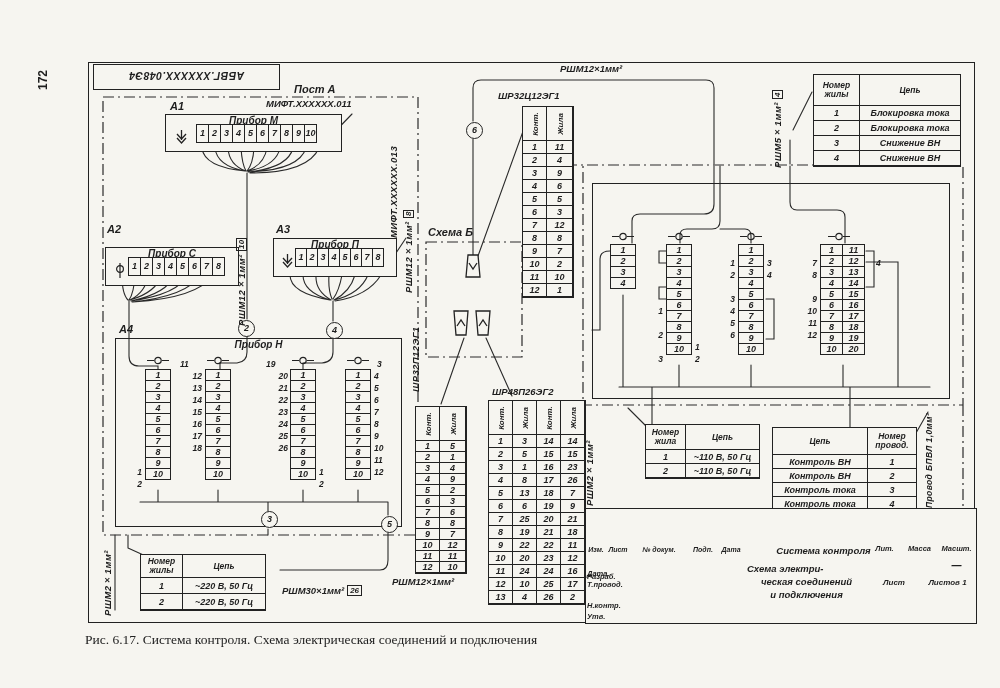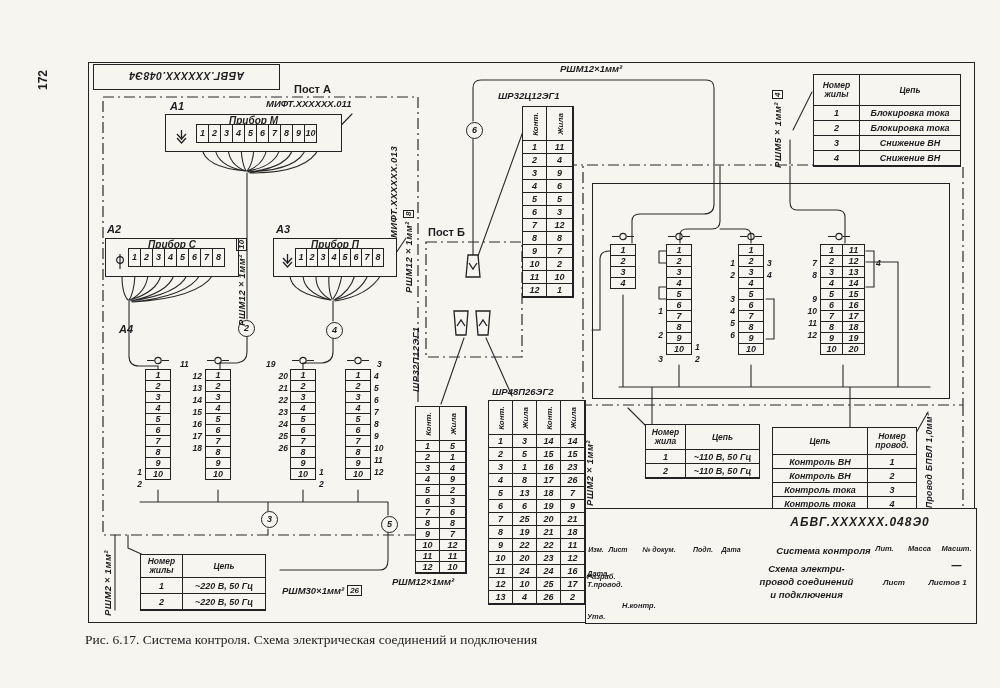--- a/index.html
+++ b/index.html
@@ -8,21 +8,21 @@
   .frame{position:absolute;left:88px;top:62px;width:885px;height:559px;border:1.6px solid #222;}
   svg.wires{position:absolute;left:0;top:0;width:1000px;height:688px;}
   .vlabel{position:absolute;writing-mode:vertical-rl;transform:rotate(180deg);
           font-size:9.5px;font-style:italic;font-weight:bold;letter-spacing:.4px;
           display:flex;align-items:center;gap:3px;white-space:nowrap;}
   .vlabel .qty{border:1.1px solid #222;padding:1px 0;font-size:8px;}
   .hlabel{position:absolute;font-size:9.5px;font-style:italic;font-weight:bold;
           white-space:nowrap;display:flex;gap:3px;align-items:center;}
   .hlabel .qty{border:1.1px solid #222;padding:0 2px;font-size:8px;}
   .ref{position:absolute;font-size:11px;font-style:italic;font-weight:bold;}
-  .postlabel{position:absolute;font-size:11px;font-weight:bold;}
+  .postlabel{position:absolute;font-size:11px;font-style:italic;font-weight:bold;}
   .dev{position:absolute;border:1.4px solid #222;background:#f6f5f0;}
   .dev-title{position:absolute;top:0;left:0;right:0;text-align:center;
              font-style:italic;font-weight:bold;font-size:10px;}
   .tcells{position:absolute;display:flex;}
   .dtc{box-sizing:border-box;width:13px;height:19px;border:1.2px solid #222;margin-left:-1px;
        text-align:center;font-style:italic;font-weight:bold;font-size:9px;line-height:17px;background:#f6f5f0;}
   .dtc12{width:12px;}
   .strip{position:absolute;display:flex;flex-direction:column;}
   .scell{box-sizing:border-box;width:26px;height:12px;border:1.2px solid #222;margin-top:-1px;
          text-align:center;font-style:italic;font-weight:bold;font-size:9px;line-height:10px;background:#f6f5f0;}
@@ -132,21 +132,21 @@
         <div class="dtc">5</div>
         <div class="dtc">6</div>
         <div class="dtc">7</div>
         <div class="dtc">8</div>
         <div class="dtc">9</div>
         <div class="dtc">10</div>
       </div>
   </div>
 
   <div class="ref" style="left:107px;top:223px">А2</div>
-  <div class="dev" style="left:105px;top:238px;width:132px;height:37px">
+  <div class="dev" style="left:105px;top:247px;width:132px;height:37px">
     <div class="dev-title">Прибор С</div>
     <svg class="connsvg" style="left:8px;top:15px" width="12" height="16">
       <circle cx="6" cy="6" r="3.4" stroke="#222" fill="none" stroke-width="1.2"></circle>
       <path d="M6,0 V15" stroke="#222" stroke-width="1.2"></path>
       </svg>
     <div class="tcells" style="left:23px;top:9px">
 
     <div class="dtc">1</div>
         <div class="dtc">2</div>
         <div class="dtc">3</div>
@@ -171,20 +171,23 @@
         <div class="dtc dtc12">3</div>
         <div class="dtc dtc12">4</div>
         <div class="dtc dtc12">5</div>
         <div class="dtc dtc12">6</div>
         <div class="dtc dtc12">7</div>
         <div class="dtc dtc12">8</div>
       </div>
   </div>
 
   <div class="ref" style="left:119px;top:323px">А4</div>
+  <div class="dev" style="left:115px;top:338px;width:285px;height:187px;background:transparent">
+    <div class="dev-title">Прибор Н</div>
+  </div>
   <svg class="sw" style="left:147px;top:356px" width="22" height="9">
       <path d="M0,4.5 H7 M15,4.5 H22" stroke="#222" stroke-width="1.2"></path>
       <circle cx="11" cy="4.5" r="3.2" stroke="#222" fill="none" stroke-width="1.2"></circle>
     </svg>
   <svg class="sw" style="left:207px;top:356px" width="22" height="9">
       <path d="M0,4.5 H7 M15,4.5 H22" stroke="#222" stroke-width="1.2"></path>
       <circle cx="11" cy="4.5" r="3.2" stroke="#222" fill="none" stroke-width="1.2"></circle>
     </svg>
   <svg class="sw" style="left:292px;top:356px" width="22" height="9">
       <path d="M0,4.5 H7 M15,4.5 H22" stroke="#222" stroke-width="1.2"></path>
@@ -344,21 +347,21 @@
     <span>РШМ2×1мм²</span>
     </div>
 
   <div class="hlabel" style="left:560px;top:63px">РШМ12×1мм²</div>
   <div class="hlabel" style="left:282px;top:585px">
     <span>РШМ30×1мм²</span>
     <span class="qty">26</span>
     </div>
   <div class="hlabel" style="left:392px;top:576px">РШМ12×1мм²</div>
 
-  <div class="postlabel" style="left:428px;top:226px">Пост Б</div>
+  <div class="postlabel" style="left:428px;top:226px">Схема Б</div>
   <svg class="connsvg" style="left:464px;top:254px" width="18" height="24">
     <path d="M4,1 H14 L16,23 H2 Z" fill="#f6f5f0" stroke="#222" stroke-width="1.3"></path>
     <path d="M5,9 L9,15 L13,9" stroke="#222" fill="none" stroke-width="1.3"></path>
     </svg>
   <svg class="connsvg" style="left:452px;top:310px" width="18" height="26">
     <path d="M2,1 H16 L14,25 H4 Z" fill="#f6f5f0" stroke="#222" stroke-width="1.3"></path>
     <path d="M5,16 L9,10 L13,16" stroke="#222" fill="none" stroke-width="1.3"></path>
     </svg>
   <svg class="connsvg" style="left:474px;top:310px" width="18" height="26">
     <path d="M2,1 H16 L14,25 H4 Z" fill="#f6f5f0" stroke="#222" stroke-width="1.3"></path>
@@ -819,36 +822,35 @@
         <div class="dcell noR" style="width:82px">~220 В, 50 Гц</div>
       </div>
         <div class="drow" style="height:15px">
         <div class="dcell" style="width:42px">2</div>
         <div class="dcell noR" style="width:82px">~220 В, 50 Гц</div>
       </div>
       </div>
   </div>
 
   <div class="tb"></div>
-  <div class="tbt" style="left:750px;top:515px;width:220px;text-align:center;font-size:12px;letter-spacing:1px">АБВГ.ХХХХХХ.048Э0</div>
   <div class="tbt" style="left:764px;top:545px;width:119px;text-align:center;font-size:9.5px">Система контроля</div>
-  <div class="tbt" style="left:747px;top:563px;width:119px;text-align:center;font-size:9.5px">Схема электри-</div>
-  <div class="tbt" style="left:747px;top:576px;width:119px;text-align:center;font-size:9.5px">провод соединений</div>
+  <div class="tbt" style="left:747px;top:563px;width:119px;font-size:9.5px">Схема электри-</div>
+  <div class="tbt" style="left:747px;top:576px;width:119px;text-align:center;font-size:9.5px">ческая соединений</div>
   <div class="tbt" style="left:747px;top:589px;width:119px;text-align:center;font-size:9.5px">и подключения</div>
   <div class="tbt" style="left:869px;top:544px;width:31px;text-align:center;font-size:7.5px">Лит.</div>
   <div class="tbt" style="left:902px;top:544px;width:35px;text-align:center;font-size:7.5px">Масса</div>
   <div class="tbt" style="left:939px;top:544px;width:35px;text-align:center;font-size:7.5px">Масшт.</div>
   <div class="tbt" style="left:939px;top:560px;width:35px;text-align:center;font-size:10px">—</div>
   <div class="tbt" style="left:869px;top:578px;width:50px;text-align:center;font-size:8px">Лист</div>
   <div class="tbt" style="left:921px;top:578px;width:53px;text-align:center;font-size:8px">Листов 1</div>
   <div class="tbt" style="left:586px;top:546px;width:20px;text-align:center;font-size:7px">Изм.</div>
   <div class="tbt" style="left:608px;top:546px;width:20px;text-align:center;font-size:7px">Лист</div>
   <div class="tbt" style="left:630px;top:546px;width:58px;text-align:center;font-size:7px">№ докум.</div>
   <div class="tbt" style="left:690px;top:546px;width:26px;text-align:center;font-size:7px">Подп.</div>
   <div class="tbt" style="left:718px;top:546px;width:26px;text-align:center;font-size:7px">Дата</div>
   <div class="tbt" style="left:587px;top:572px;font-size:7.5px">Разраб.</div>
   <div class="tbt" style="left:587px;top:569px;font-size:7.5px">Дата.</div>
   <div class="tbt" style="left:587px;top:580px;font-size:7.5px">Т.провод.</div>
-  <div class="tbt" style="left:622px;top:601px;font-size:7.5px">Н.контр.</div>
+  <div class="tbt" style="left:587px;top:601px;font-size:7.5px">Н.контр.</div>
   <div class="tbt" style="left:587px;top:612px;font-size:7.5px">Утв.</div>
 
   <div class="caption">Рис. 6.17. Система контроля. Схема электрическая соединений и подключения</div>
 </div>
 
 </body></html>

